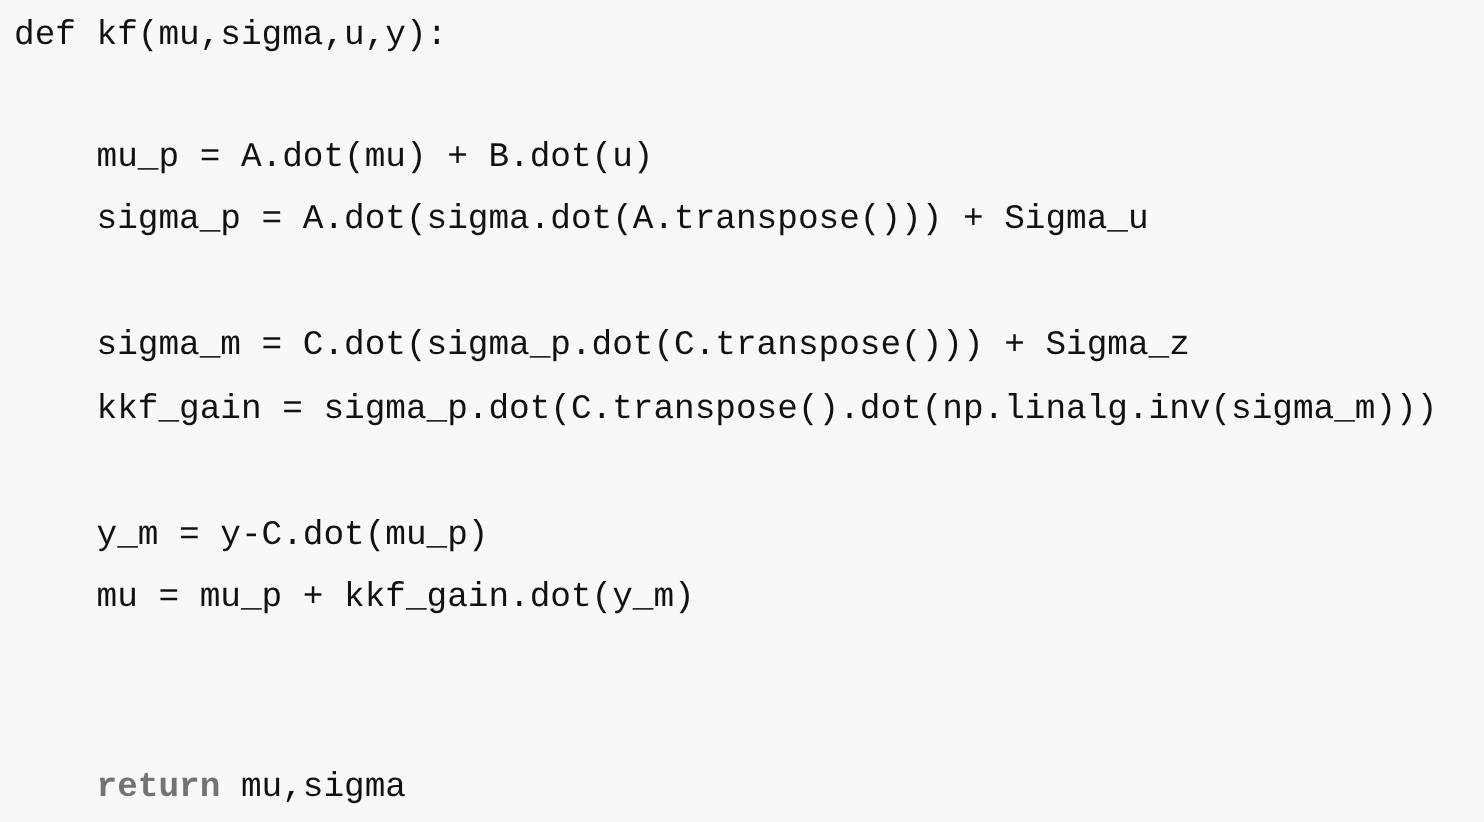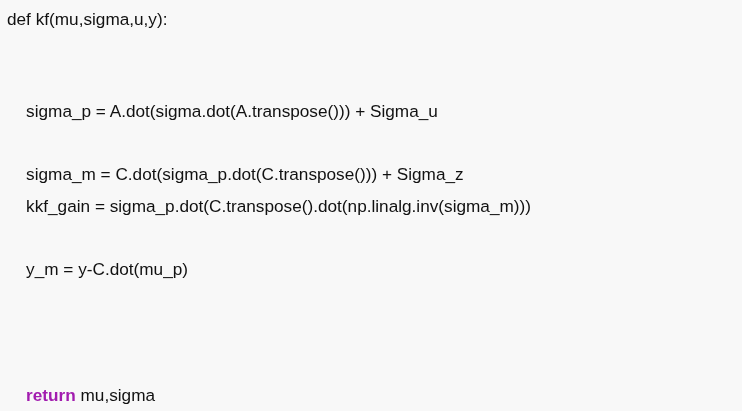--- a/index.html
+++ b/index.html
@@ -4,42 +4,44 @@
 <style>
   html, body { margin: 0; padding: 0; }
   body {
     width: 742px; height: 411px; overflow: hidden;
     background: #f8f8f8;
   }
   .code-block {
     position: relative;
     width: 628px; height: 411px;
     background: #f8f8f8;
-    font-family: Liberation Sans, sans-serif;
+    font-family: Liberation Mono, monospace;
     font-size: 17.2px;
     color: #111111;
     border-radius: 15px;
   }
   .line {
     position: absolute;
     left: 7px;
     white-space: pre;
     line-height: 20px;
     height: 20px;
   }
-  .kw-bold { font-weight: bold; color: #a21caf; }
+  .kw-bold { font-weight: bold; color: #737373; }
   .num { color: #1a9a9a; }
 </style>
 </head>
 <body>
 
 <div class="code-block">
   <div class="line" style="top:9px">def kf(mu,sigma,u,y):</div>
 
+  <div class="line" style="top:70px">    mu_p = A.dot(mu) + B.dot(u)</div>
   <div class="line" style="top:164px">    sigma_m = C.dot(sigma_p.dot(C.transpose())) + Sigma_z</div>
 
   <div class="line" style="top:101px">    sigma_p = A.dot(sigma.dot(A.transpose())) + Sigma_u</div>
   <div class="line" style="top:259px">    y_m = y-C.dot(mu_p)</div>
 
   <div class="line" style="top:196px">    kkf_gain = sigma_p.dot(C.transpose().dot(np.linalg.inv(sigma_m)))</div>
+  <div class="line" style="top:290px">    mu = mu_p + kkf_gain.dot(y_m)</div>
 
   <div class="line" style="top:385px"><span>    </span><span class="kw-bold">return</span><span> mu,sigma</span></div>
 </div>
 
 </body></html>

